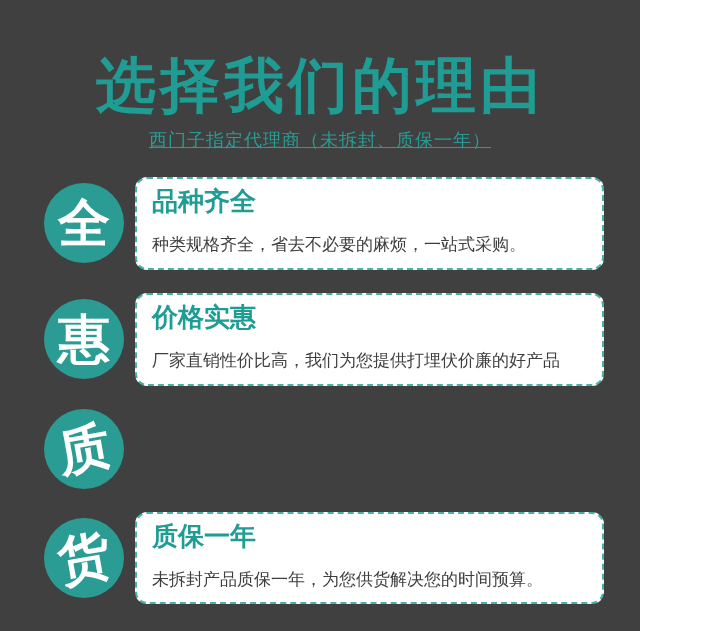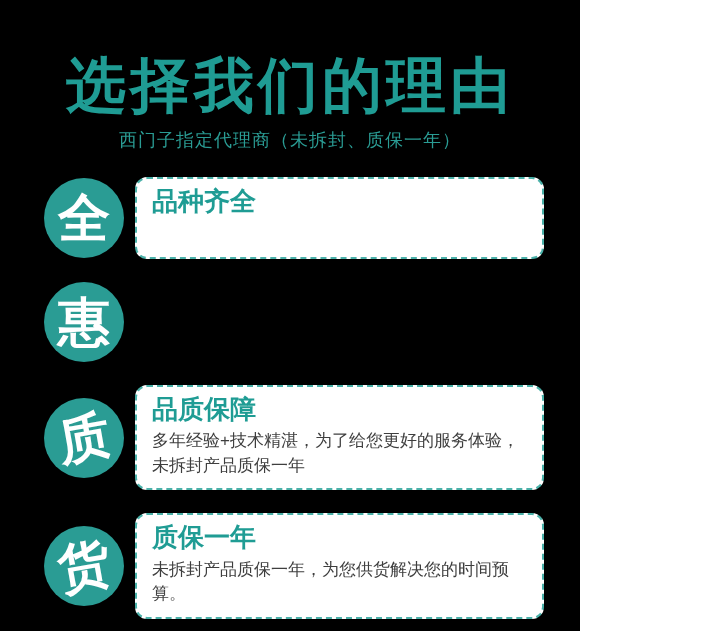--- a/index.html
+++ b/index.html
@@ -4,41 +4,42 @@
 <style>
   :root {
     --accent-teal: #2a9c94;
     --title-teal: #1f9c94;
     --border-teal: #4ab1a9;
     --body-text: #3e3e3e;
   }
   * { box-sizing: border-box; }
   html, body { margin: 0; padding: 0; background: #ffffff; }
   .page {
-    width: 580px;
+    width: 640px;
     height: 631px;
-    background: #000000;
+    background: #404040;
     overflow: hidden;
     font-family: "Liberation Sans", "DejaVu Sans", sans-serif;
   }
   .header { text-align: center; padding-top: 52px; }
   .main-title {
     margin: 0;
     font-family: "Liberation Serif", "DejaVu Serif", serif;
     font-weight: 700;
     font-size: 60px;
     line-height: 1.15;
     letter-spacing: 4px;
     color: var(--title-teal);
   }
   .subtitle {
     margin: 7px 0 0 0;
     font-size: 18px;
     letter-spacing: 1px;
     color: var(--accent-teal);
+    text-decoration: underline;
   }
   .features { margin: 25px 36px 0 44px; }
   .feature {
     display: flex;
     align-items: center;
     margin-bottom: 23px;
   }
   .badge {
     flex: 0 0 80px;
     width: 80px;
@@ -59,22 +60,23 @@
   .feature:nth-child(3) .badge-char,
   .feature:nth-child(4) .badge-char { transform: rotate(-10deg); display: inline-block; }
   .card {
     flex: 1 1 auto;
     border: 2px dashed var(--border-teal);
     border-radius: 12px;
     padding: 7px 15px 10px 15px;
     min-height: 82px;
     display: flex;
     flex-direction: column;
-    justify-content: flex-start;
+    justify-content: center;
     background: #ffffff;
+    gap: 12px;
   }
   .card-title {
     margin: 0 0 4px 0;
     font-size: 26px;
     font-weight: bold;
     color: var(--title-teal);
     line-height: 1.2;
   }
   .card-desc {
     margin: 0;
@@ -94,36 +96,37 @@
   </div>
 
   <div class="features">
 
     <section class="feature">
       <div class="badge">
         <span class="badge-char">全</span>
       </div>
       <div class="card">
         <h2 class="card-title">品种齐全</h2>
+        <p class="card-desc">种类规格齐全，省去不必要的麻烦，一站式采购。</p>
       </div>
     </section>
 
     <section class="feature">
       <div class="badge">
         <span class="badge-char">惠</span>
       </div>
+      <div class="card">
+        <h2 class="card-title">价格实惠</h2>
+        <p class="card-desc">厂家直销性价比高，我们为您提供打埋伏价廉的好产品</p>
+      </div>
     </section>
 
     <section class="feature">
       <div class="badge">
         <span class="badge-char">质</span>
-      </div>
-      <div class="card">
-        <h2 class="card-title">品质保障</h2>
-        <p class="card-desc">多年经验+技术精湛，为了给您更好的服务体验，未拆封产品质保一年</p>
       </div>
     </section>
 
     <section class="feature">
       <div class="badge">
         <span class="badge-char">货</span>
       </div>
       <div class="card">
         <h2 class="card-title">质保一年</h2>
         <p class="card-desc">未拆封产品质保一年，为您供货解决您的时间预算。</p>

